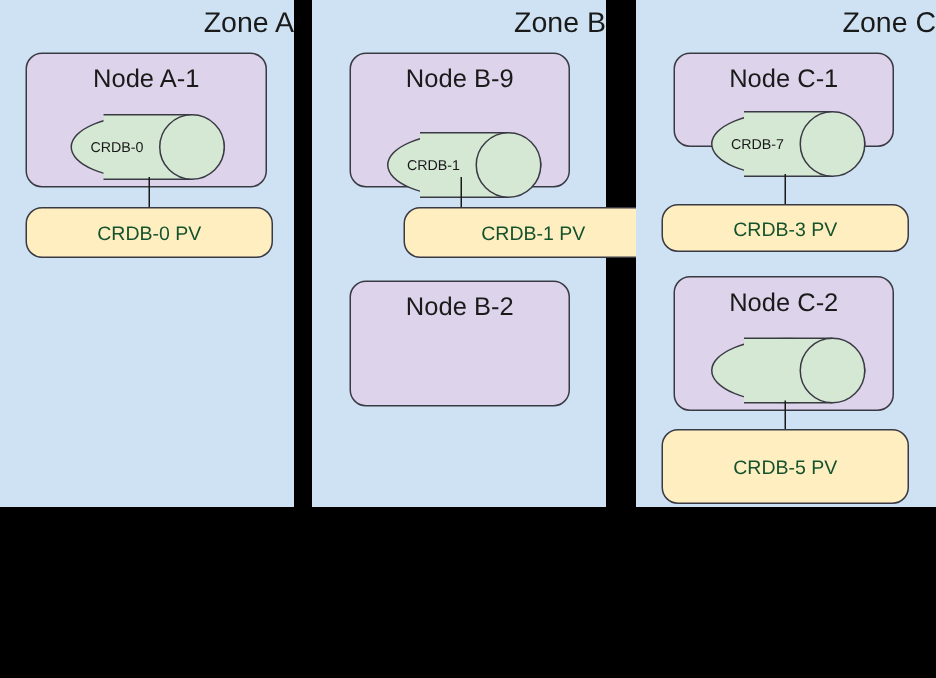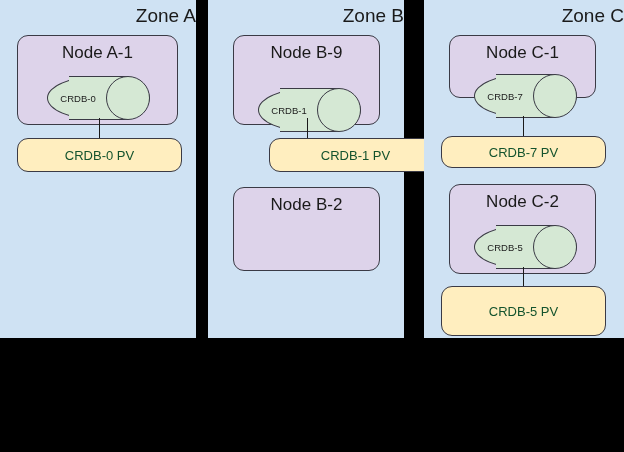--- a/index.html
+++ b/index.html
@@ -188,30 +188,29 @@
       <div class="cyl" style="left:24px; top:38px; width:103px; height:44px;">
         <div class="cyl-body"></div>
         <div class="cyl-rect" style="left:22px; right:22px;"></div>
         <div class="cyl-cap" style="right:0px; width:44px;"></div>
         <div class="cyl-label" style="left:0px; width:62px;">CRDB-7</div>
       </div>
     </div>
 
     <div class="connector" style="left:99px; top:116px; height:22px;"></div>
 
-    <div class="pv" style="left:17px; top:136px; width:165px; height:32px;">CRDB-7 PV</div>
+    <div class="pv" style="left:17px; top:136px; width:165px; height:32px;">CRDB-3 PV</div>
 
     <div class="node" style="left:25px; top:184px; width:147px; height:90px;">
       <div class="node-title">Node C-2</div>
 
       <div class="cyl" style="left:24px; top:40px; width:103px; height:44px;">
         <div class="cyl-body"></div>
         <div class="cyl-rect" style="left:22px; right:22px;"></div>
         <div class="cyl-cap" style="right:0px; width:44px;"></div>
-        <div class="cyl-label" style="left:0px; width:62px;">CRDB-5</div>
       </div>
     </div>
 
     <div class="connector" style="left:99px; top:267px; height:21px;"></div>
 
     <div class="pv" style="left:17px; top:286px; width:165px; height:50px;">CRDB-5 PV</div>
   </div>
 
 </div>
 

